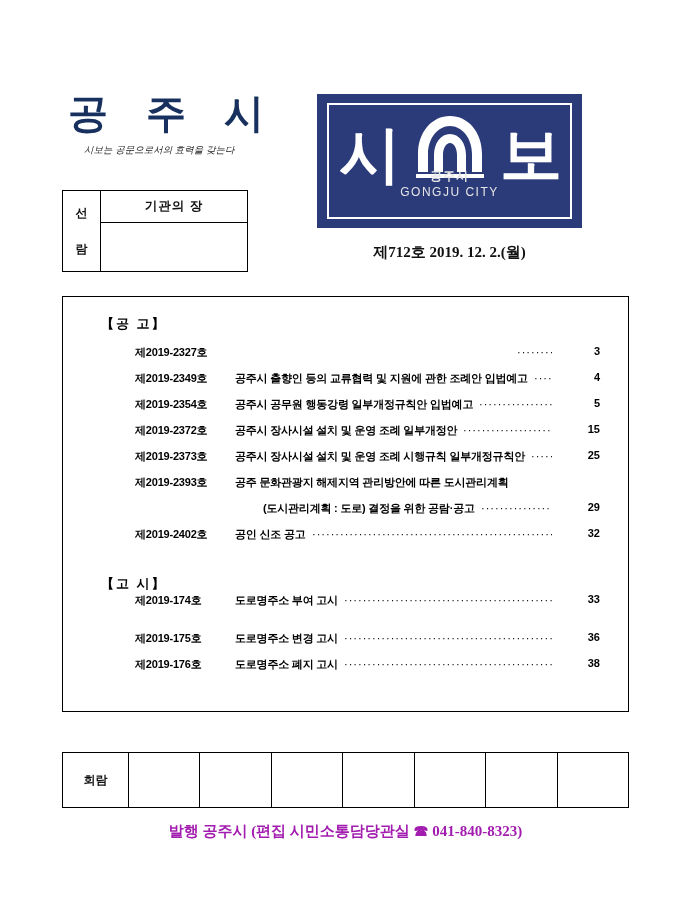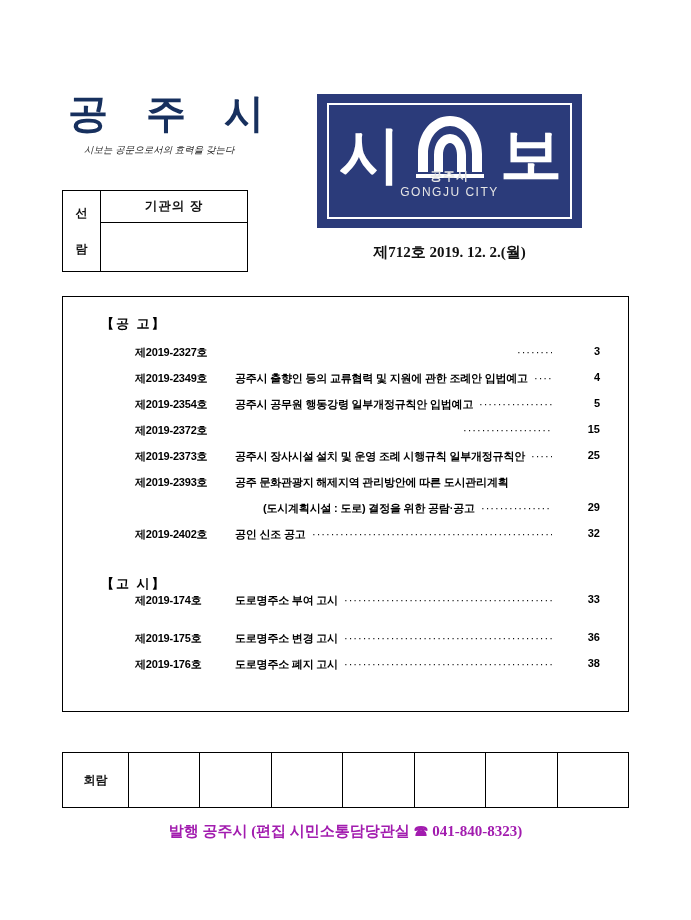--- a/index.html
+++ b/index.html
@@ -325,35 +325,36 @@
           <div class="toc-page">4</div>
         </div>
         <div class="toc-row" style="top: 100px;">
           <div class="toc-num">제2019-2354호</div>
           <div class="toc-title">공주시 공무원 행동강령 일부개정규칙안 입법예고</div>
           <div class="toc-dots" style="left: 416px; width: 73px;">····························································</div>
           <div class="toc-page">5</div>
         </div>
         <div class="toc-row" style="top: 126px;">
           <div class="toc-num">제2019-2372호</div>
+          <div class="toc-title">공주시 장사시설 설치 및 운영 조례 일부개정안</div>
           <div class="toc-dots" style="left: 400px; width: 89px;">····························································</div>
           <div class="toc-page">15</div>
         </div>
         <div class="toc-row" style="top: 152px;">
           <div class="toc-num">제2019-2373호</div>
           <div class="toc-title">공주시 장사시설 설치 및 운영 조례 시행규칙 일부개정규칙안</div>
           <div class="toc-dots" style="left: 468px; width: 21px;">····························································</div>
           <div class="toc-page">25</div>
         </div>
         <div class="toc-row" style="top: 178px;">
           <div class="toc-num">제2019-2393호</div>
           <div class="toc-title">공주 문화관광지 해제지역 관리방안에 따른 도시관리계획</div>
         </div>
         <div class="toc-row" style="top: 204px;">
-          <div class="toc-cont">(도시계획시설 : 도로) 결정을 위한 공람·공고</div>
+          <div class="toc-cont">(도시관리계획 : 도로) 결정을 위한 공람·공고</div>
           <div class="toc-dots" style="left: 418px; width: 71px;">····························································</div>
           <div class="toc-page">29</div>
         </div>
         <div class="toc-row" style="top: 230px;">
           <div class="toc-num">제2019-2402호</div>
           <div class="toc-title">공인 신조 공고</div>
           <div class="toc-dots" style="left: 249px; width: 240px;">····························································</div>
           <div class="toc-page">32</div>
         </div>
         <div class="section-head" style="left: 38px; top: 278px;">【고  시】</div>

